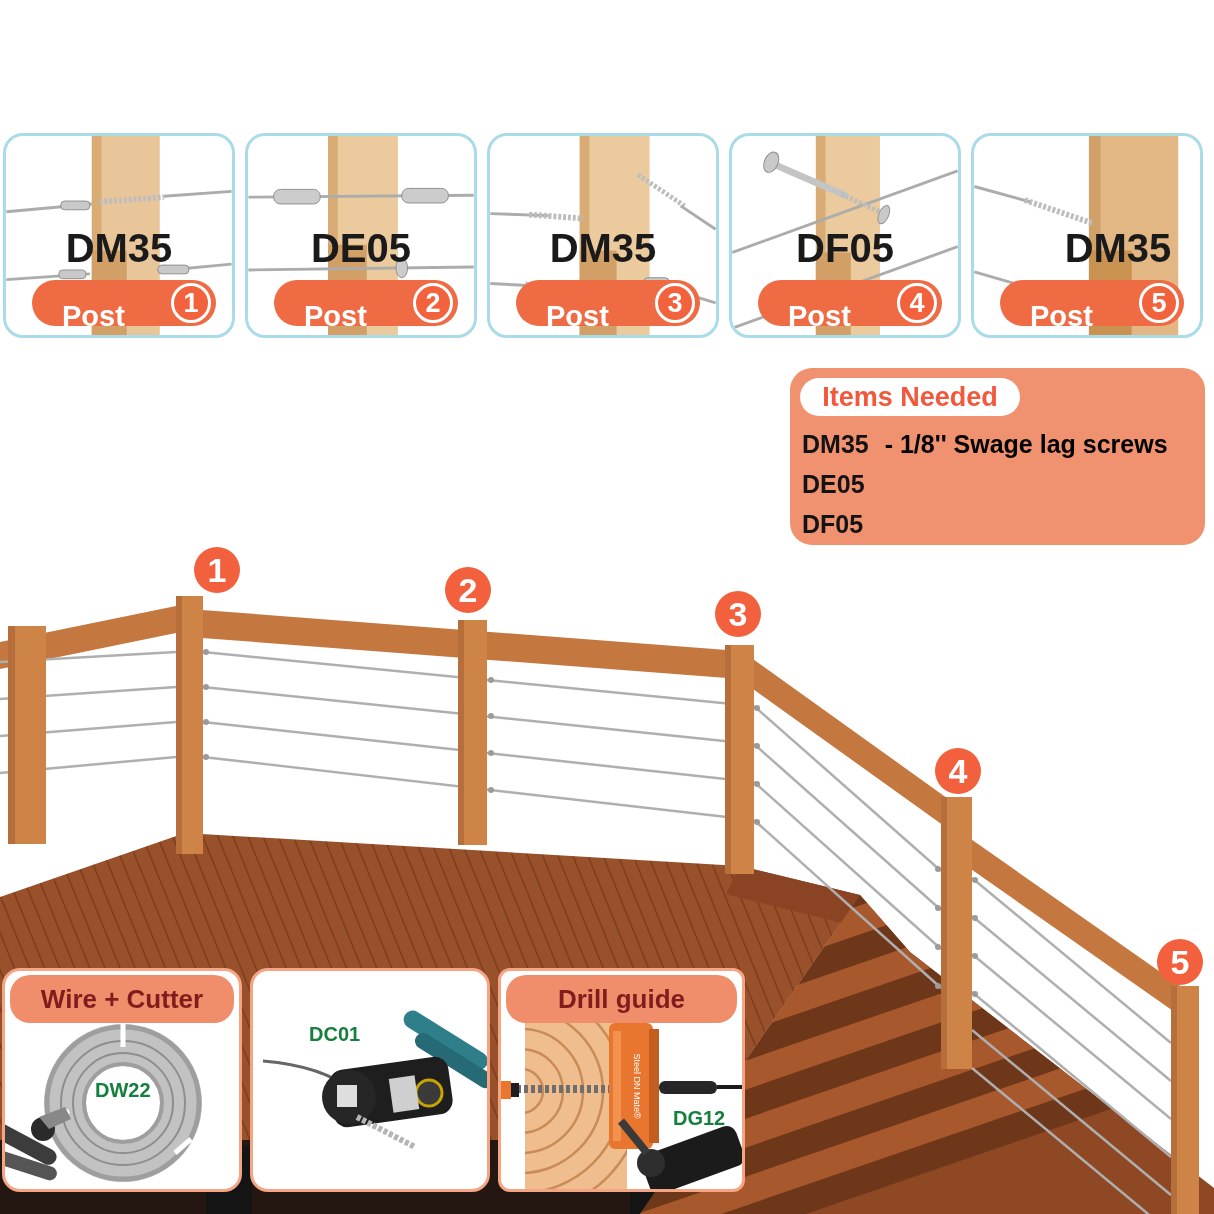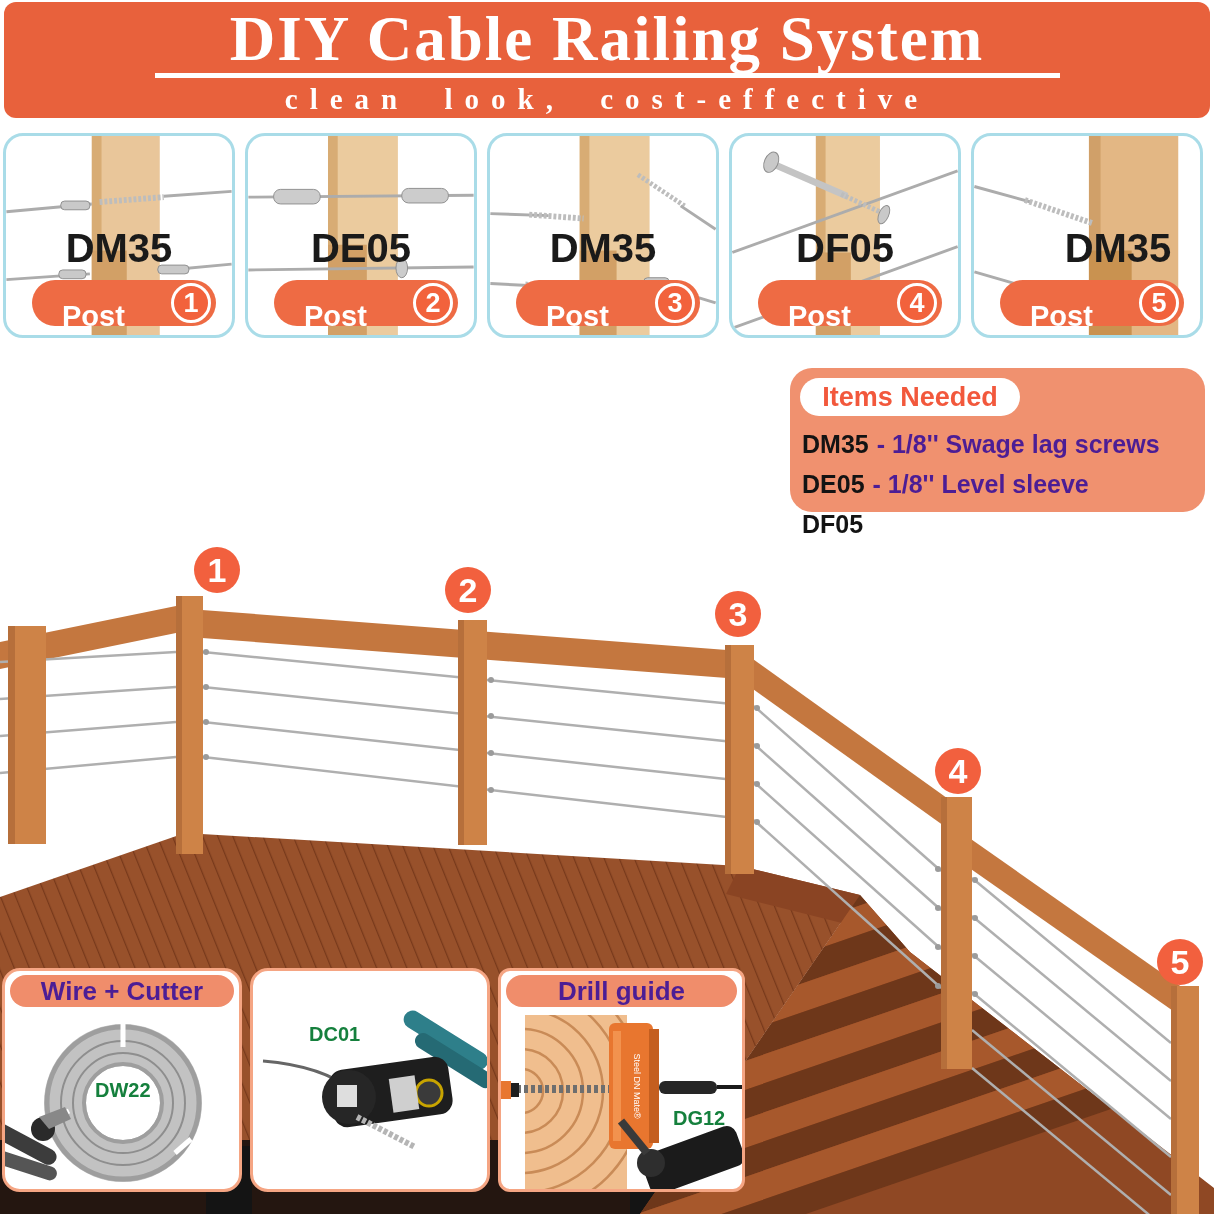--- a/index.html
+++ b/index.html
@@ -23,52 +23,47 @@
          font-weight:bold;font-size:40px;color:#1a1a1a;}
   .pcode.shift{padding-left:62px;}
   .ppill{position:absolute;left:26px;right:16px;bottom:9px;height:46px;background:#EE6B44;
          border-radius:24px;display:flex;align-items:center;}
   .ppill-label{color:#fff;font-weight:bold;font-size:29px;margin-left:30px;margin-top:27px;}
   .pnum{position:absolute;right:5px;top:3px;width:34px;height:34px;border-radius:50%;
         background:#F2623C;border:3px solid #fff;color:#fff;font-weight:bold;font-size:27px;
         display:flex;align-items:center;justify-content:center;}
 
   
-  .items-box{position:absolute;left:790px;top:368px;width:415px;height:144px;
+  .items-box{position:absolute;left:790px;top:368px;width:415px;height:177px;
              background:#F0916F;border-radius:22px;}
   .items-pill{position:absolute;left:10px;top:10px;width:220px;height:38px;background:#fff;
               border-radius:19px;color:#F2583C;font-weight:bold;font-size:27px;
               display:flex;align-items:center;justify-content:center;}
   .items-rows{position:absolute;left:12px;top:56px;right:6px;}
   .items-row{height:40px;display:flex;align-items:center;font-weight:bold;font-size:25px;}
   .items-code{color:#131313;}
-  .items-desc{color:#4c1d95;margin-left:8px;white-space:nowrap;}
+  .items-desc{color:#000000;margin-left:16px;white-space:nowrap;}
 
   
   .scene{position:absolute;left:0;top:545px;width:1214px;height:669px;}
 
   
   .tpanel{position:absolute;top:968px;height:224px;background:#fff;border:3px solid #F5A583;
           border-radius:18px;overflow:hidden;box-sizing:border-box;z-index:5;}
   .tpanel svg{position:absolute;left:0;top:0;}
-  .tpill{position:absolute;left:5px;right:5px;top:4px;height:32px;background:#F08D6B;
-         border-radius:20px;color:#4c1d95;font-weight:bold;font-size:26px;
+  .tpill{position:absolute;left:5px;right:5px;top:4px;height:48px;background:#F08D6B;
+         border-radius:20px;color:#7f1d1d;font-weight:bold;font-size:26px;
          display:flex;align-items:center;justify-content:center;z-index:2;}
   .tcode{position:absolute;font-weight:bold;font-size:20px;color:#15803d;z-index:3;}
 </style>
 </head>
 <body>
 
 <div class="stage">
 
-  <div class="banner">
-    <div class="banner-title">DIY Cable Railing System</div>
-    <div class="banner-underline"></div>
-    <div class="banner-subtitle">clean look, cost-effective</div>
-  </div>
 
   <div class="ppanel" style="left:3px;">
     <svg width="226" height="199" viewBox="0 0 232 205">
       <rect x="88" y="0" width="70" height="205" fill="#E9C69A"></rect>
       <rect x="88" y="0" width="10" height="205" fill="#D8AC74"></rect>
       <rect x="88" y="118" width="36" height="87" fill="#D2A066"></rect>
       <line x1="0" y1="78" x2="88" y2="70" stroke="#ACACAC" stroke-width="3"></line>
       <rect x="56" y="67" width="30" height="9" rx="4" fill="#C9C9C9" stroke="#8E8E8E"></rect>
       <line x1="96" y1="68" x2="162" y2="63" stroke="#BDBDBD" stroke-width="6" stroke-dasharray="3,2"></line>
       <line x1="162" y1="62" x2="232" y2="57" stroke="#ACACAC" stroke-width="3"></line>
@@ -161,21 +156,20 @@
 
   <div class="items-box">
     <div class="items-pill">Items Needed</div>
     <div class="items-rows">
       <div class="items-row">
         <span class="items-code">DM35</span>
         <span class="items-desc">- 1/8'' Swage lag screws</span>
       </div>
       <div class="items-row">
         <span class="items-code">DE05</span>
-        <span class="items-desc">- 1/8'' Level sleeve</span>
       </div>
       <div class="items-row">
         <span class="items-code">DF05</span>
       </div>
     </div>
   </div>
 
   <svg class="scene" viewBox="0 545 1214 669">
     <defs>
       <pattern id="planks" width="14" height="14" patternUnits="userSpaceOnUse" patternTransform="rotate(-22)">

